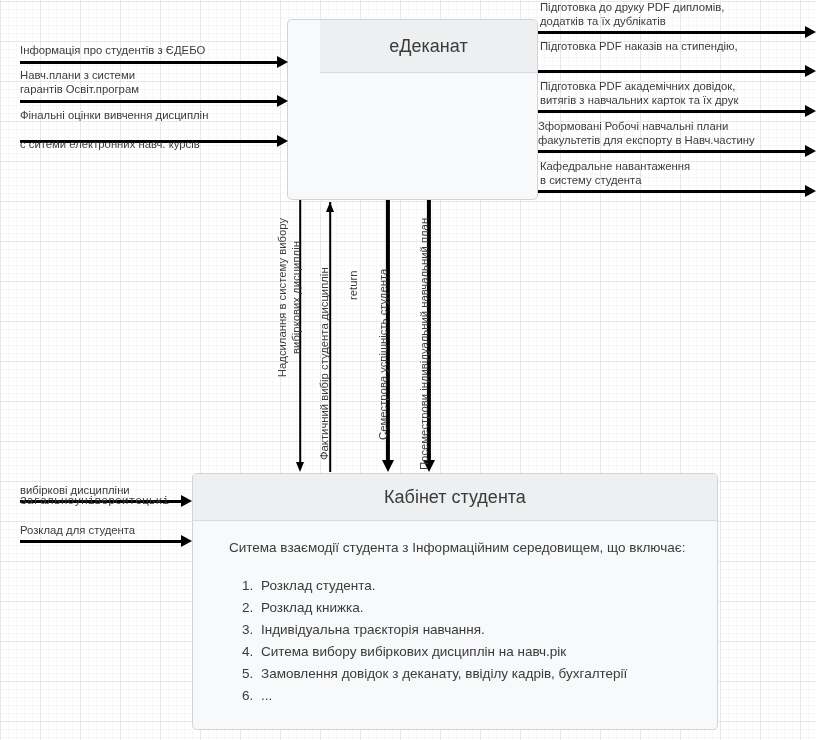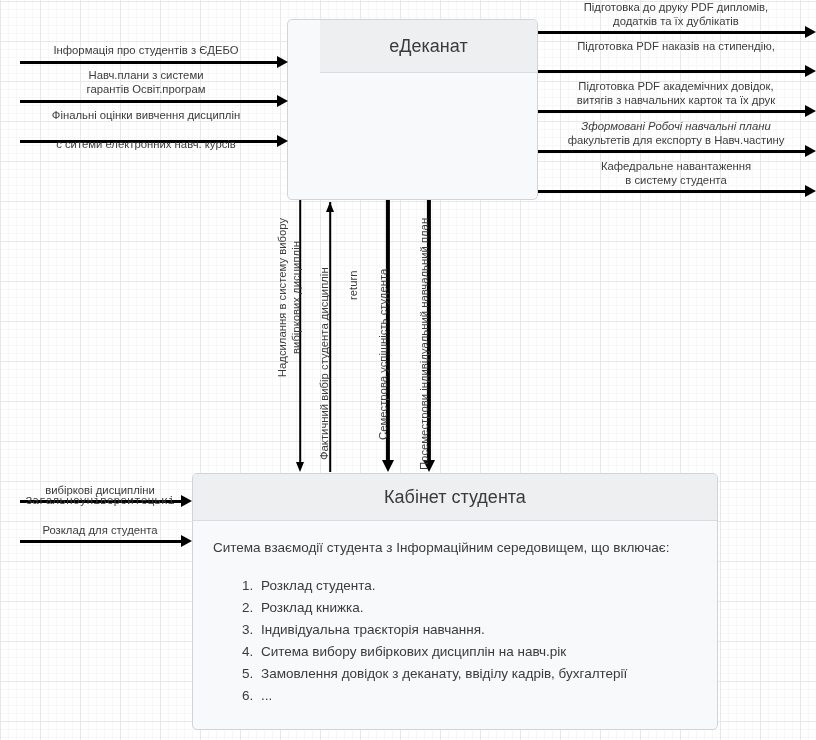--- a/index.html
+++ b/index.html
@@ -80,21 +80,21 @@
     font-size: 18px;
   }
   #node-kabinet .node-body {
     padding: 16px 20px 0 20px;
     font-size: 13.5px;
     line-height: 22px;
   }
   #node-kabinet .intro {
     text-align: justify;
     text-align-last: left;
-    margin: 0 0 16px 0;
+    margin: 0 0 16px 16px;
   }
   #node-kabinet ol.features {
     margin: 0;
     padding: 0 0 0 44px;
     list-style-position: outside;
     list-style-type: decimal;
   }
   #node-kabinet ol.features li {
     margin: 0;
     padding-left: 4px;
@@ -121,21 +121,21 @@
     height: 0;
     border-top: 6.5px solid transparent;
     border-bottom: 6.5px solid transparent;
     border-left: 11px solid #000000;
   }
   .harrow-label {
     position: absolute;
     font-size: 11.3px;
     line-height: 14px;
     color: #3b3b3b;
-    text-align: center;
+    text-align: left;
     white-space: nowrap;
   }
 
   
   .varrow {
     position: absolute;
   }
   .varrow .shaft {
     position: absolute;
     left: 50%;
@@ -249,21 +249,21 @@
     <div class="shaft"></div>
     <div class="head"></div>
   </div>
   <div class="harrow-label" style="left:540px; top:79px; width:272px;">Підготовка PDF академічних довідок,</div>
   <div class="harrow-label" style="left:540px; top:93px; width:272px;">витягів з навчальних карток та їх друк</div>
 
   <div class="harrow" style="left:538px; top:148px; width:278px;">
     <div class="shaft"></div>
     <div class="head"></div>
   </div>
-  <div class="harrow-label" style="left:538px; top:119px; width:276px;font-style:italic;">Зформовані Робочі навчальні плани</div>
+  <div class="harrow-label" style="left:538px; top:119px; width:276px;">Зформовані Робочі навчальні плани</div>
   <div class="harrow-label" style="left:538px; top:133px; width:276px;">факультетів для експорту в Навч.частину</div>
 
   <div class="harrow" style="left:538px; top:188px; width:278px;">
     <div class="shaft"></div>
     <div class="head"></div>
   </div>
   <div class="harrow-label" style="left:540px; top:159px; width:272px;">Кафедральне навантаження</div>
   <div class="harrow-label" style="left:540px; top:173px; width:272px;">в систему студента</div>
 
   <div class="harrow" style="left:20px; top:498px; width:172px;">

